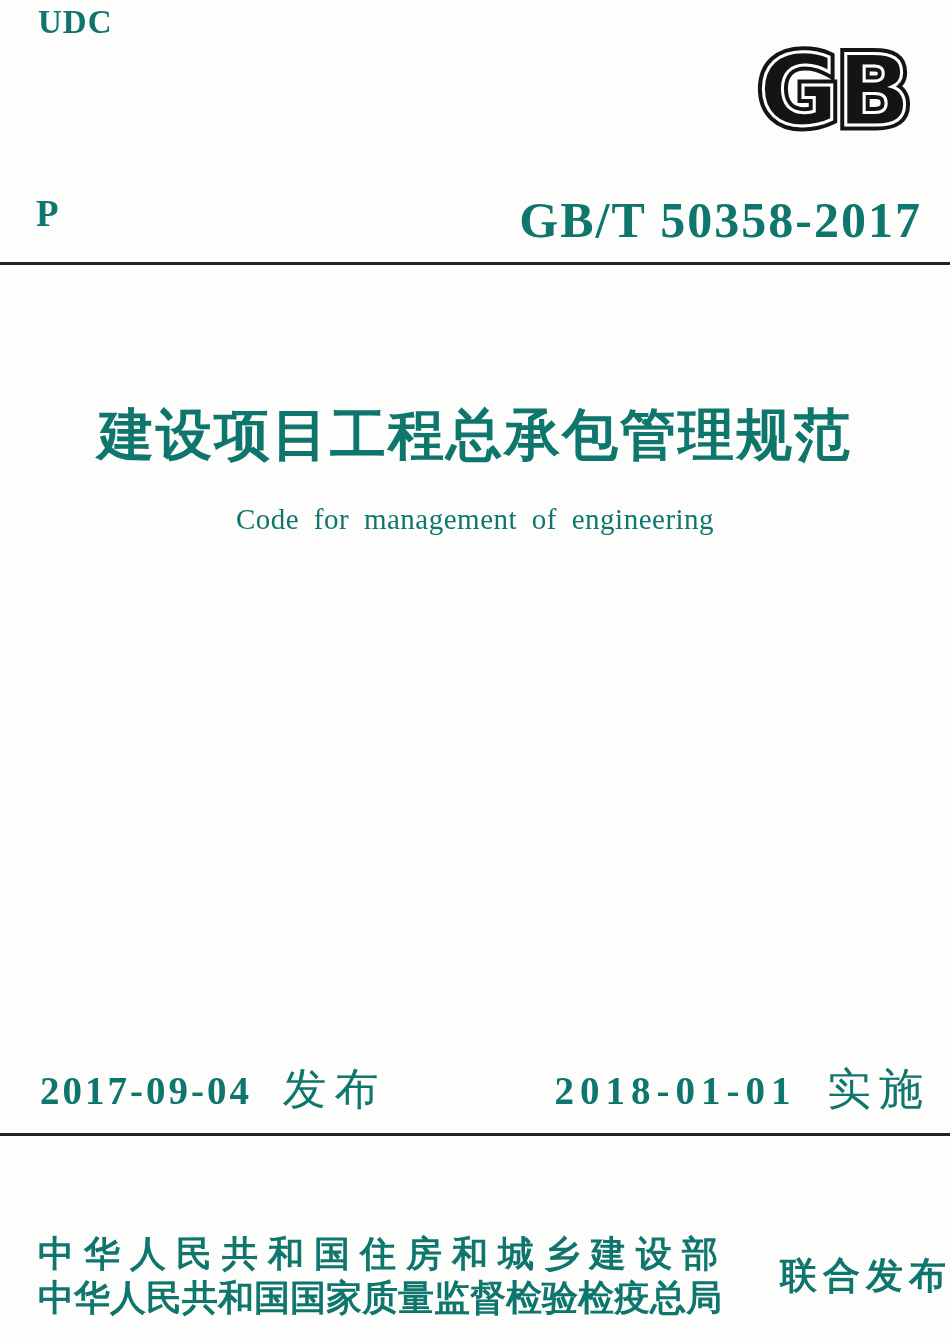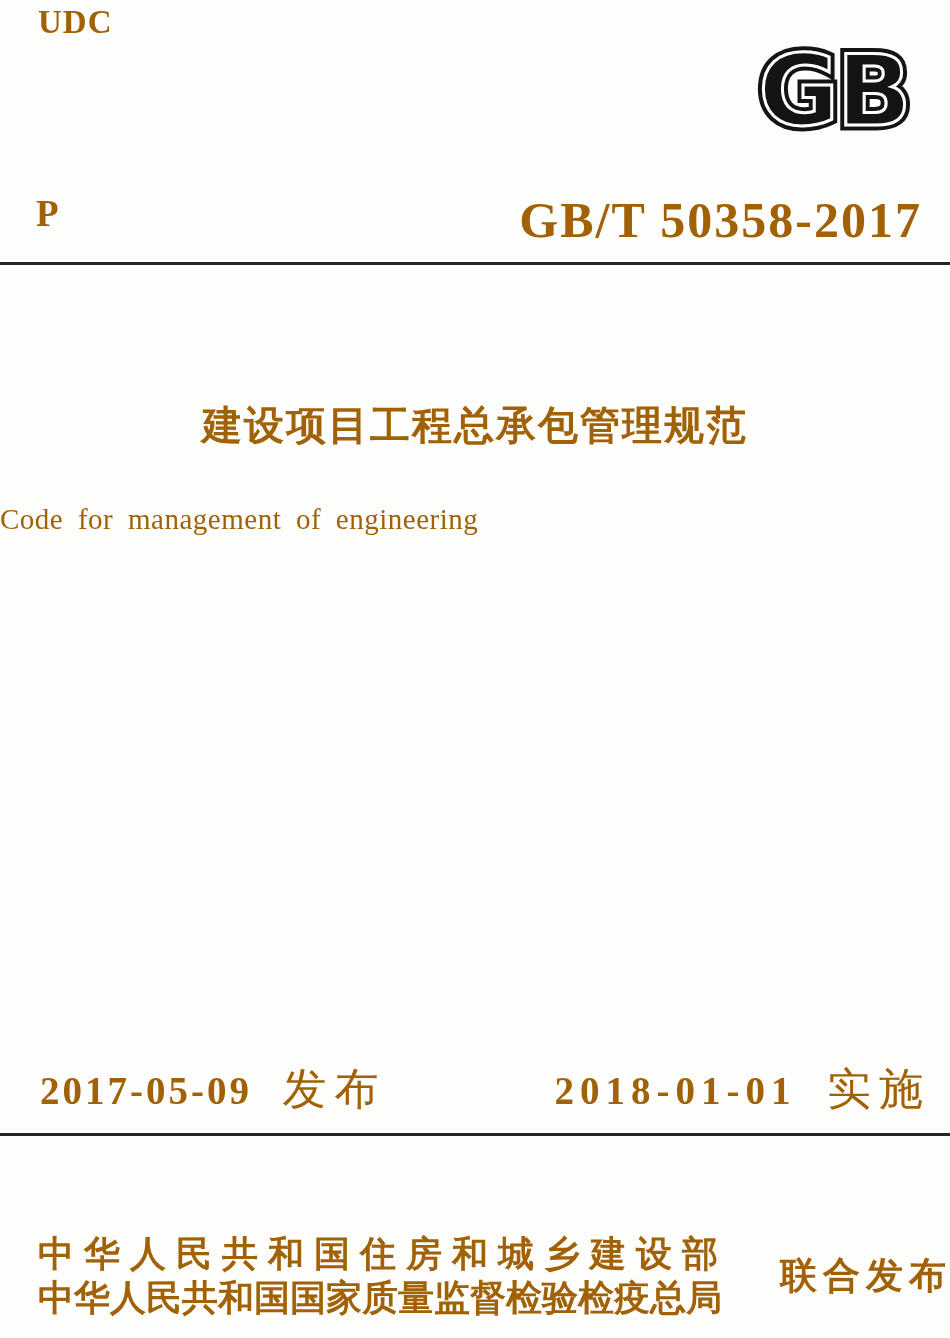--- a/index.html
+++ b/index.html
@@ -5,21 +5,21 @@
   html, body { margin: 0; padding: 0; }
   body {
     background: #ffffff;
     font-family: "Liberation Sans", sans-serif;
   }
   .page {
     position: relative;
     width: 950px;
     height: 1338px;
     background: #fdfdfb;
-    color: #a16207;
+    color: #0f766e;
     overflow: hidden;
   }
 
   
   .udc {
     position: absolute;
     left: 38px; top: 4px;
     font-family: "Liberation Serif", "DejaVu Serif", serif;
     font-weight: bold;
     font-size: 33px;
@@ -67,28 +67,29 @@
 
   
   .title-cn {
     position: absolute;
     left: 0; top: 398px;
     width: 950px;
     margin: 0;
     text-align: center;
     font-family: "Liberation Serif", "DejaVu Serif", serif;
     font-weight: bold;
-    font-size: 40px;
+    font-size: 56px;
     letter-spacing: 2px;
     white-space: nowrap;
   }
   .title-en {
     position: absolute;
     left: 0;
     width: 950px;
+    text-align: center;
     font-family: "Liberation Serif", "DejaVu Serif", serif;
     font-weight: normal;
     font-size: 29px;
     word-spacing: 7px;
     letter-spacing: 0.5px;
     white-space: nowrap;
   }
   .title-en.en-line1 { top: 503px; }
   .title-en.en-line2 { top: 553px; }
 
@@ -164,21 +165,21 @@
 
   <div class="std-number">GB/T 50358-2017</div>
 
   <div class="rule rule-top"></div>
 
   <h1 class="title-cn">建设项目工程总承包管理规范</h1>
 
   <div class="title-en en-line1">Code for management of engineering</div>
 
   <div class="date-group left">
-    <span class="date-num">2017-05-09</span>
+    <span class="date-num">2017-09-04</span>
     <span class="date-label">发布</span>
   </div>
 
   <div class="date-group right">
     <span class="date-num">2018-01-01</span>
     <span class="date-label">实施</span>
   </div>
 
   <div class="rule rule-bottom"></div>
 

